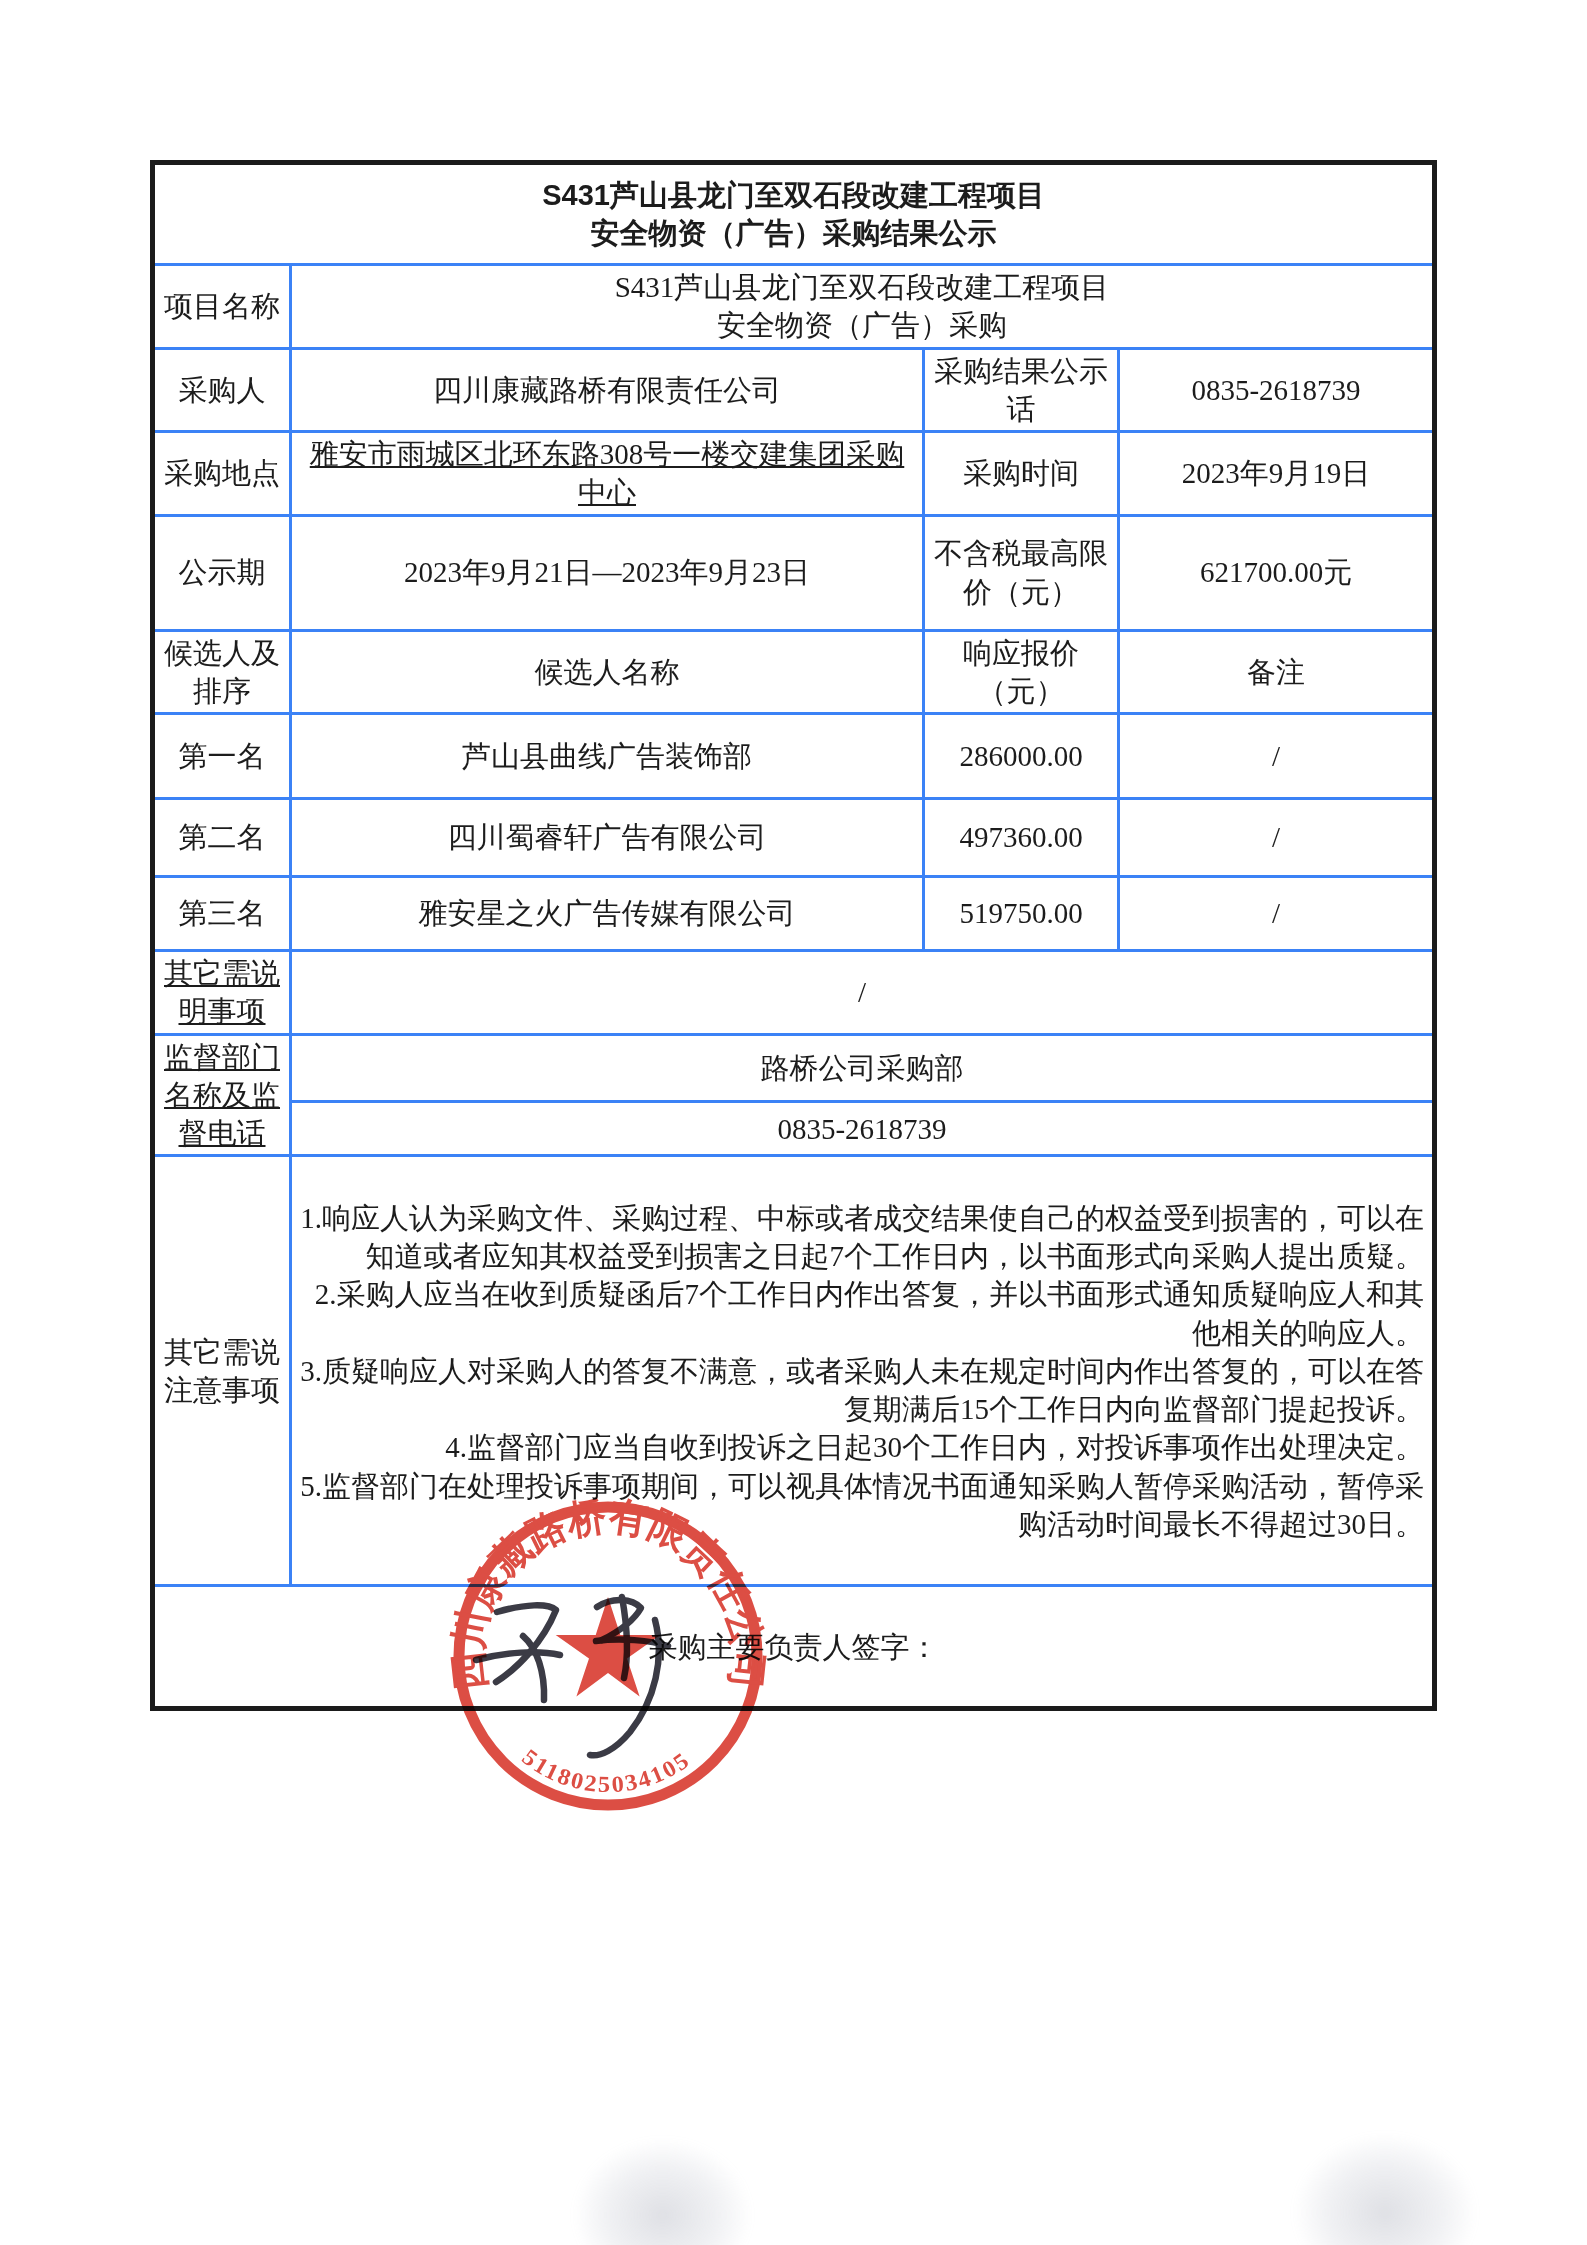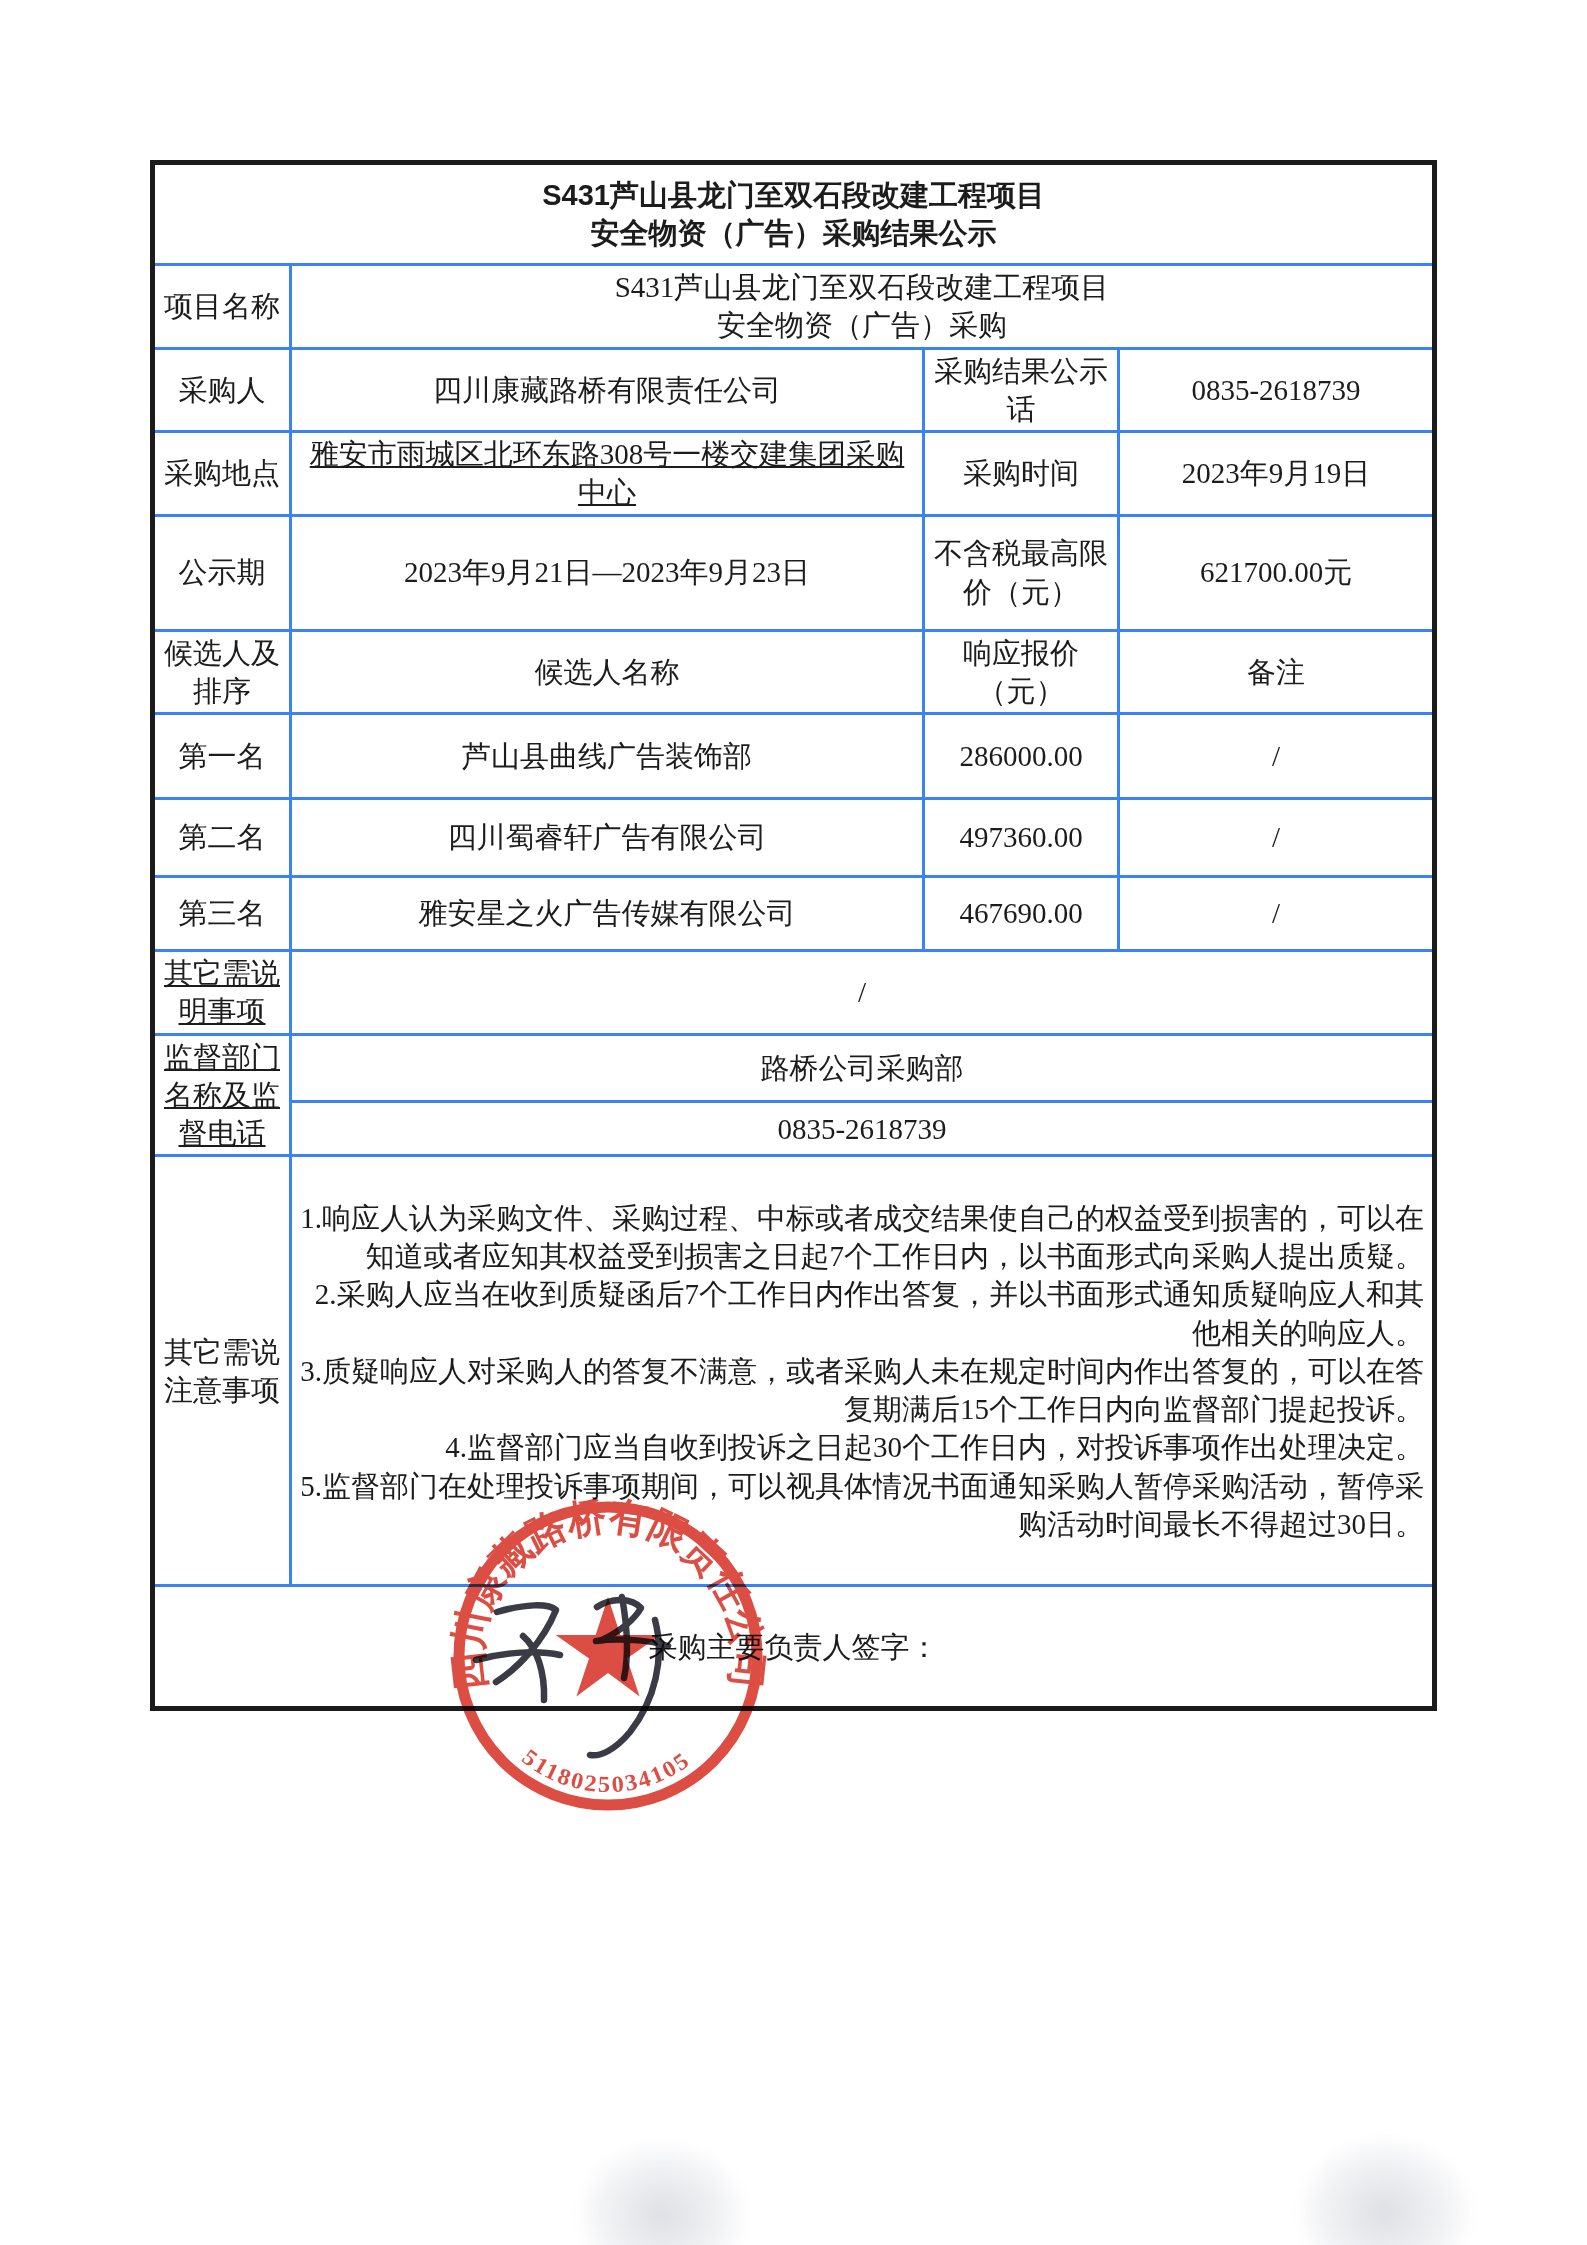--- a/index.html
+++ b/index.html
@@ -136,21 +136,21 @@
     </tr>
     <tr style="height:78px">
       <td>第二名</td>
       <td>四川蜀睿轩广告有限公司</td>
       <td>497360.00</td>
       <td>/</td>
     </tr>
     <tr style="height:74px">
       <td>第三名</td>
       <td>雅安星之火广告传媒有限公司</td>
-      <td>467690.00</td>
+      <td>519750.00</td>
       <td>/</td>
     </tr>
 
     <tr style="height:78px">
       <td class="left-al">
         <span class="cell-line">其它需说</span>
         <span class="cell-line">明事项</span>
       </td>
       <td colspan="3">/</td>
     </tr>

